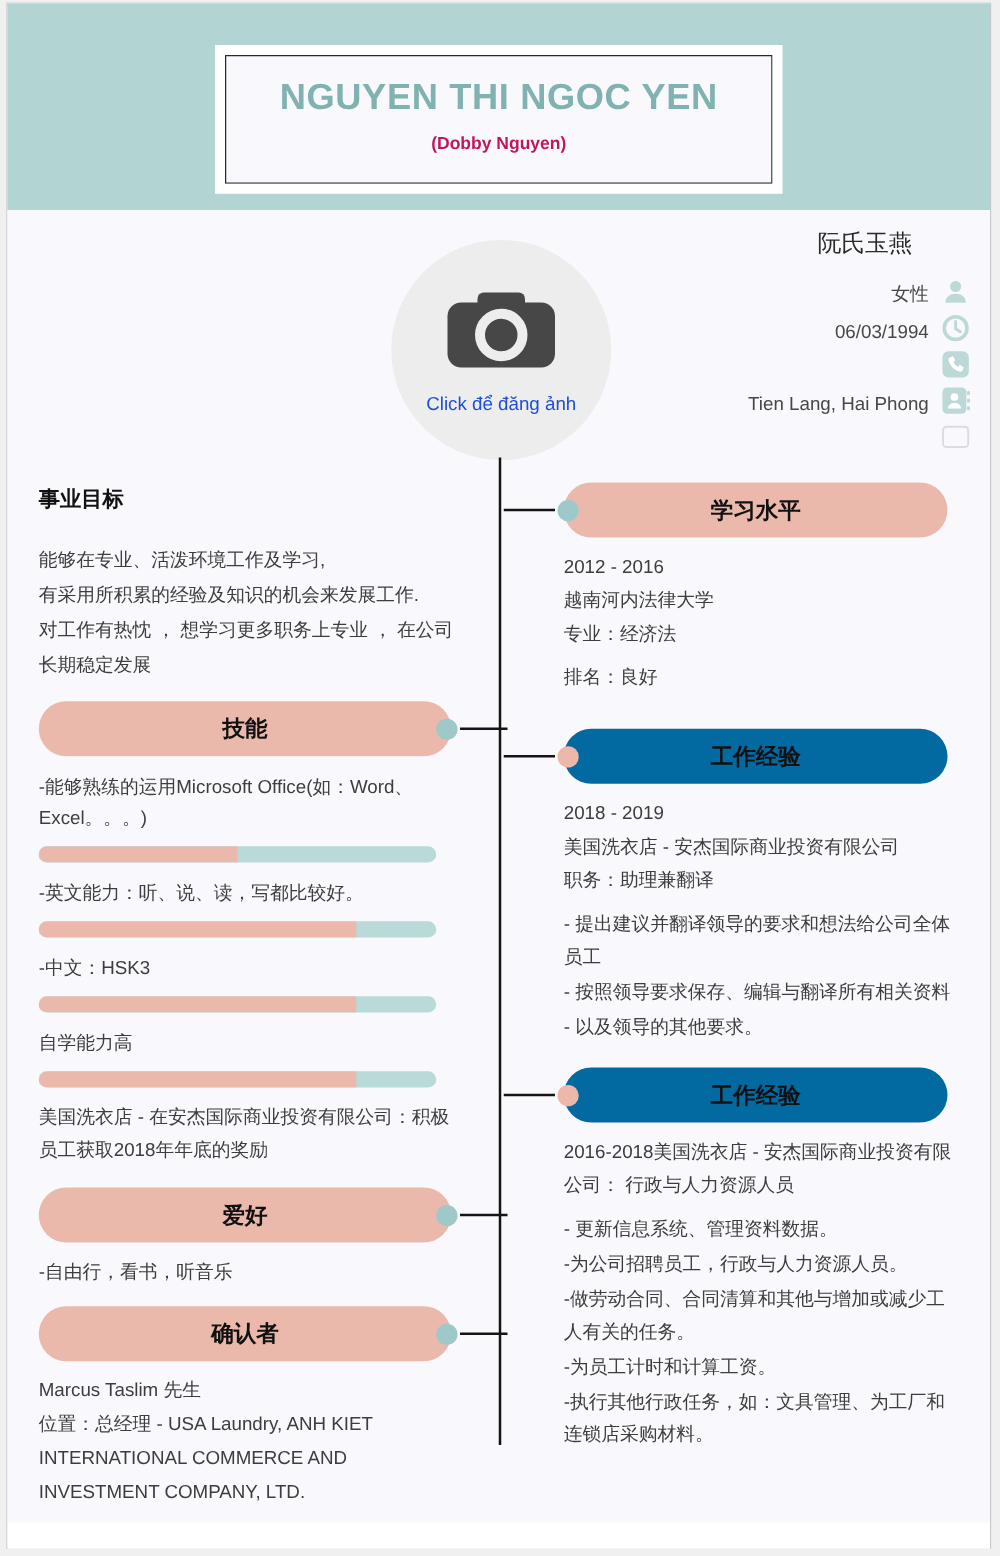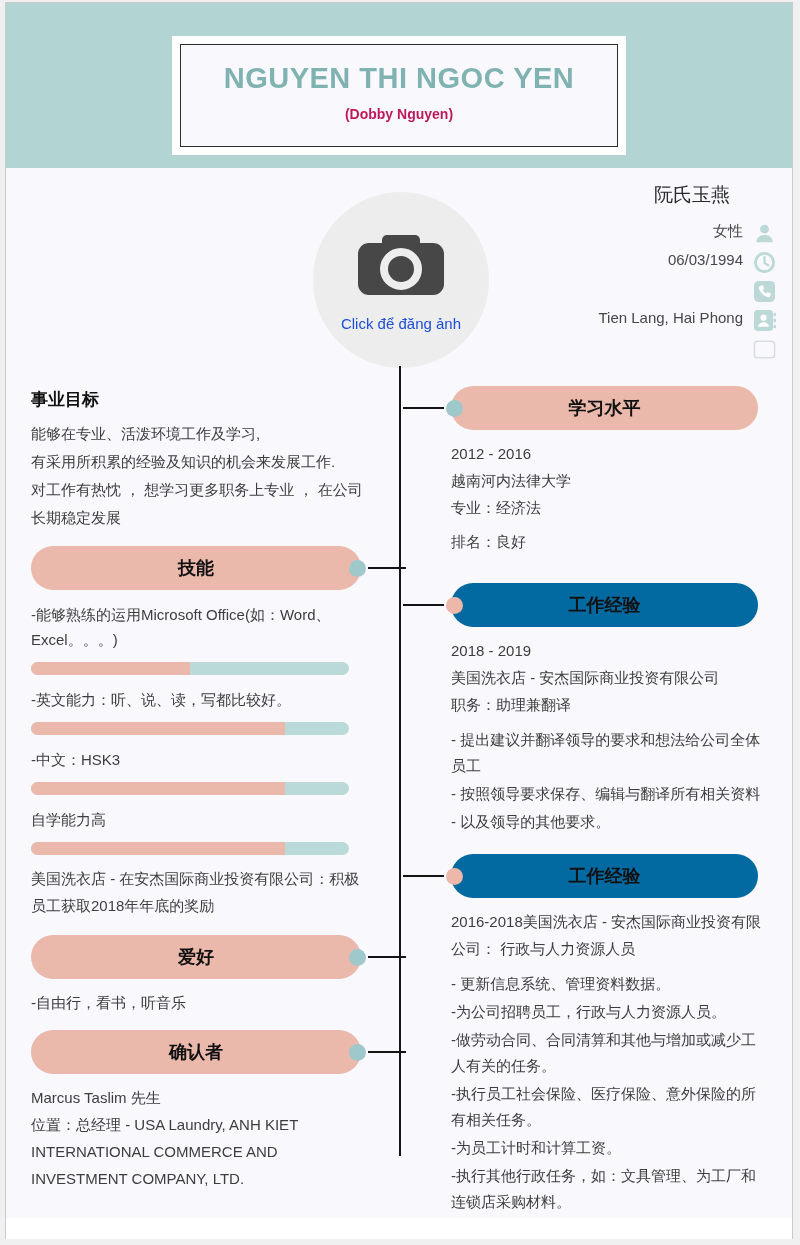--- a/index.html
+++ b/index.html
@@ -77,39 +77,39 @@
     position: absolute;
     right: 16px; top: 14px;
     width: 260px;
     text-align: right;
   }
   .cn-name {
     font-size: 19px; color: #2a2a2a;
     padding-right: 46px; margin-bottom: 14px;
   }
   .contact-row {
-    display: flex; justify-content: flex-end; align-items: flex-start;
+    display: flex; justify-content: flex-end; align-items: flex-end;
     gap: 10px; margin-bottom: 6px;
     font-size: 15px; color: #474747; min-height: 23px;
   }
   .contact-row .cicon { width: 23px; height: 23px; flex: 0 0 23px; }
 
   
   .vline {
     position: absolute;
     left: 393px; top: 198px;
     width: 2px; height: 790px;
     background: #141414;
   }
 
   
   .left-col  { position: absolute; left: 25px;  top: 220px; width: 338px; }
   .right-col { position: absolute; left: 445px; top: 218px; width: 312px; }
 
-  .obj-title { font-size: 17px; font-weight: bold; color: #111; margin-bottom: 9px; font-family: Liberation Mono, monospace; }
+  .obj-title { font-size: 17px; font-weight: bold; color: #111; margin-bottom: 24px; font-family: Liberation Mono, monospace; }
   .obj-text p { font-size: 15px; line-height: 28px; }
 
   
   .pill {
     position: relative;
     height: 44px; line-height: 44px;
     border-radius: 23px;
     text-align: center;
     font-size: 18px; font-weight: bold; color: #111;
   }
@@ -335,21 +335,20 @@
         <span>工作经验</span>
         <span class="connector"></span>
         <span class="dot pink"></span>
       </div>
       <div class="rc-block">
         <div class="rc-line">2016-2018美国洗衣店 - 安杰国际商业投资有限公司： 行政与人力资源人员</div>
         <div class="bullets">
           <p>- 更新信息系统、管理资料数据。</p>
           <p>-为公司招聘员工，行政与人力资源人员。</p>
           <p>-做劳动合同、合同清算和其他与增加或减少工人有关的任务。</p>
-          <p>-执行员工社会保险、医疗保险、意外保险的所有相关任务。</p>
           <p>-为员工计时和计算工资。</p>
           <p>-执行其他行政任务，如：文具管理、为工厂和连锁店采购材料。</p>
         </div>
       </div>
 
     </div>
   </div>
 
   <div class="footer-strip"></div>
 

